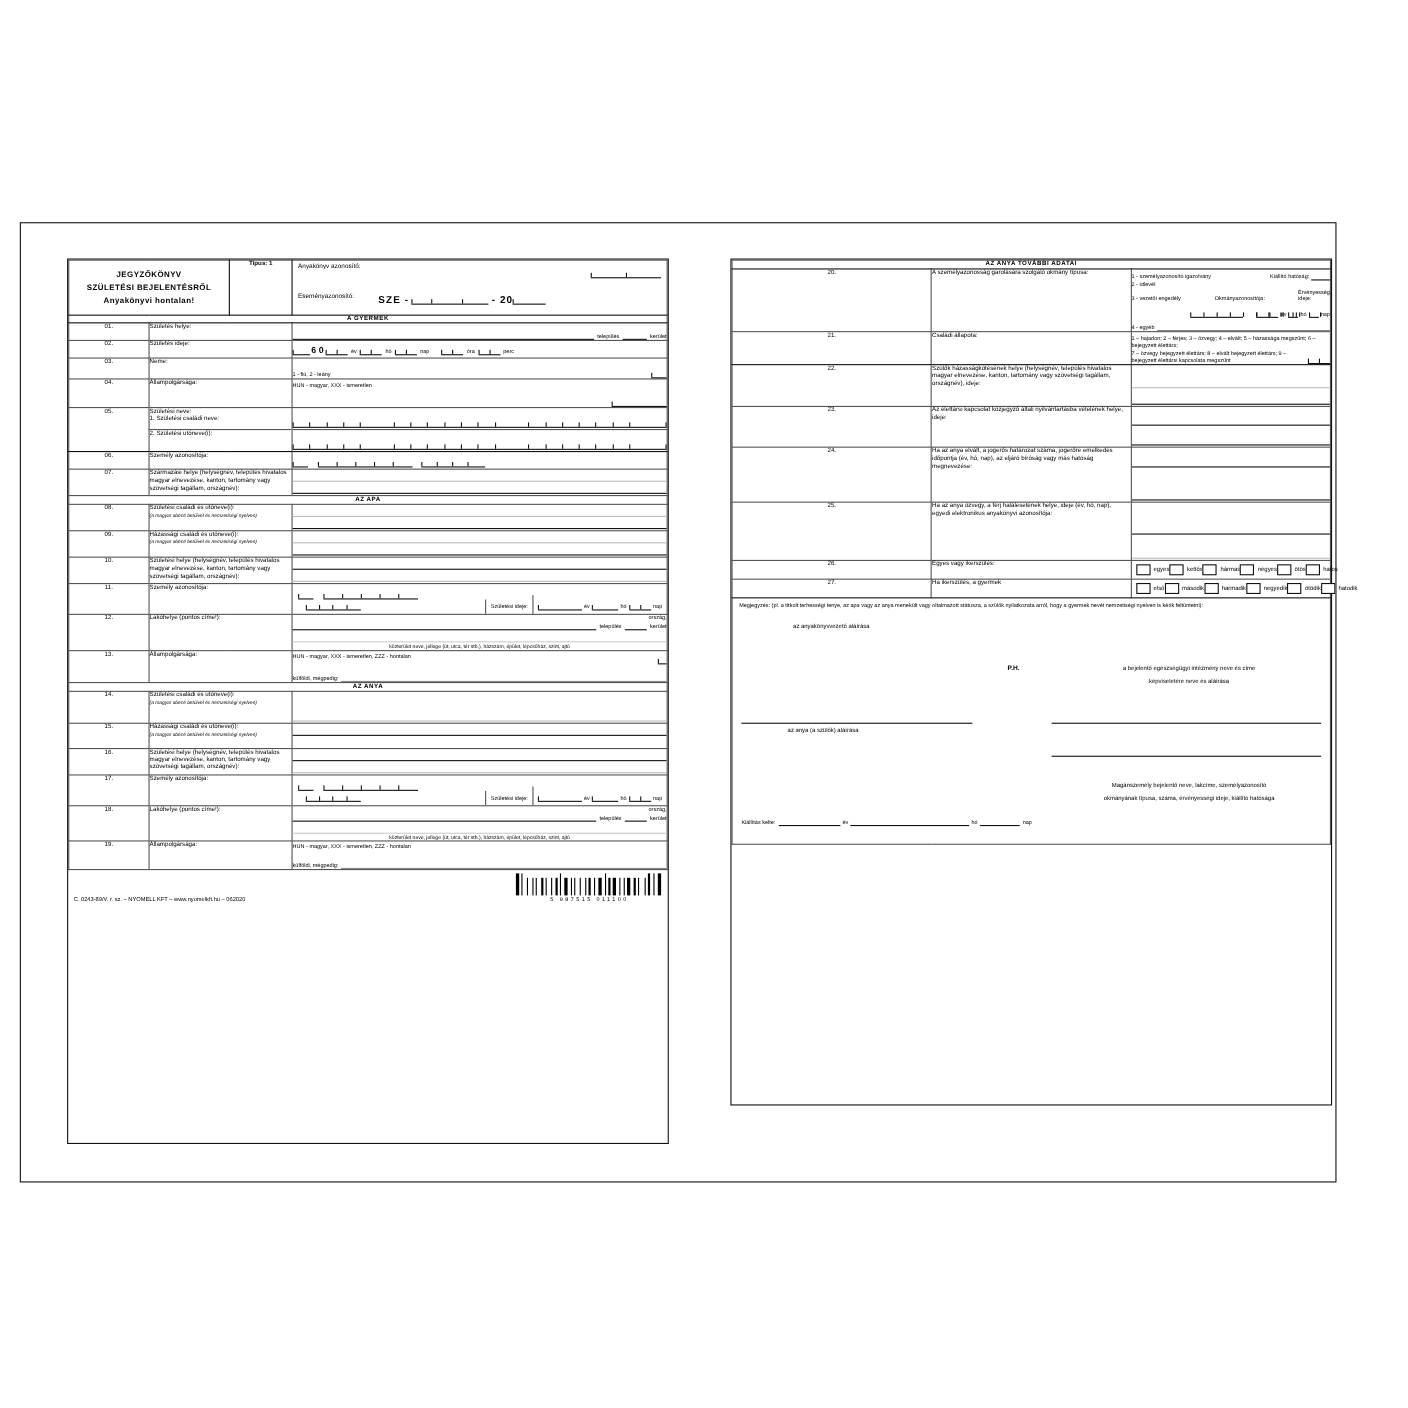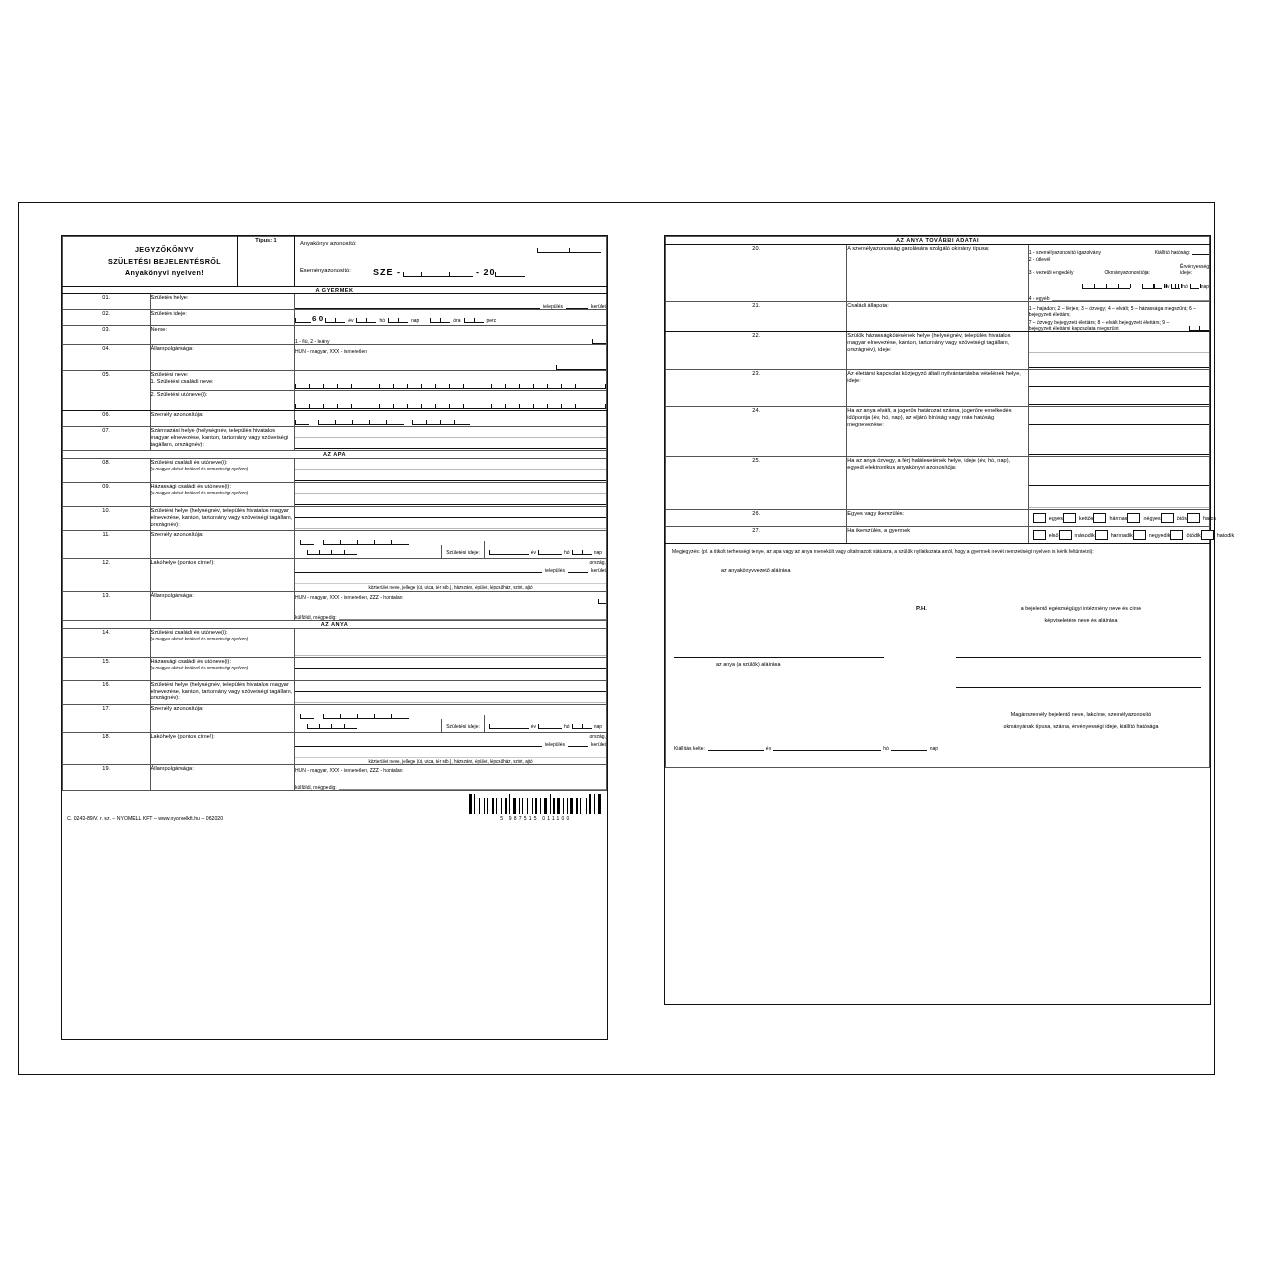--- a/index.html
+++ b/index.html
@@ -59,25 +59,25 @@
 <body>
 
 <div id="stage">
 <div id="outer">
 
   <div id="left-sheet" class="sheet">
     <table class="tbl">
 
       <tbody>
             <tr>
-        <td colspan="2" style="width:145px;border-right:1.6px solid #111;border-bottom:1.6px solid #111;padding-left:29px;">
+        <td colspan="2" style="width:145px;border-right:1.6px solid #111;border-bottom:1.6px solid #111;">
           <div class="hdr-title">
             <span>JEGYZŐKÖNYV</span><br>
             <span>SZÜLETÉSI BEJELENTÉSRŐL</span><br>
-            <span>Anyakönyvi nyelven!</span>
+            <span>Anyakönyvi hontalan!</span>
           </div>
         </td>
         <td class="hdr-type" style="width:56px;border-right:1.6px solid #111;border-bottom:1.6px solid #111;">Típus: 1</td>
         <td style="border-bottom:1.6px solid #111;padding:3px 5px 2px 5px;">
           <div style="display:flex;justify-content:space-between;align-items:flex-start;">
             <span style="font-size:5.8px;">Anyakönyv azonosító:</span>
             <span class="combwrap">
               <span class="comb" style="width:64px;"><i style="left:0;"></i><i style="left:32px;"></i></span>
             </span>
           </div>

